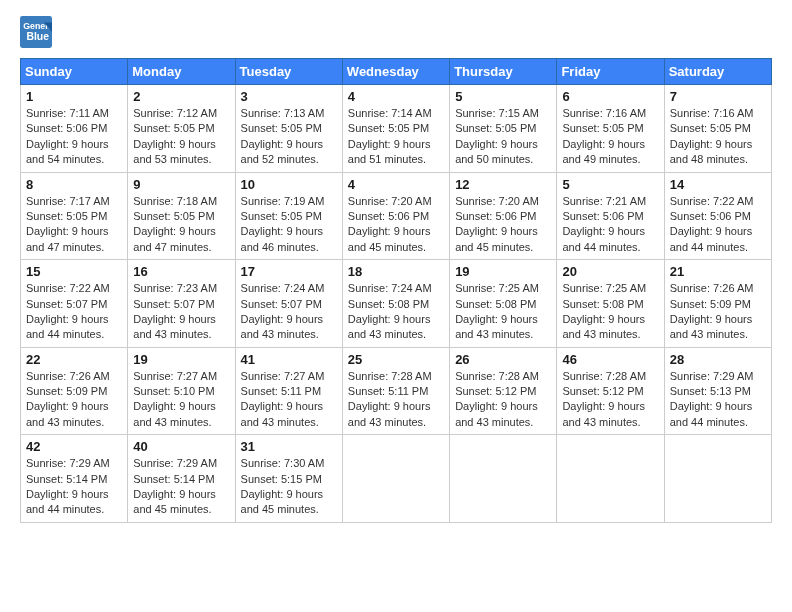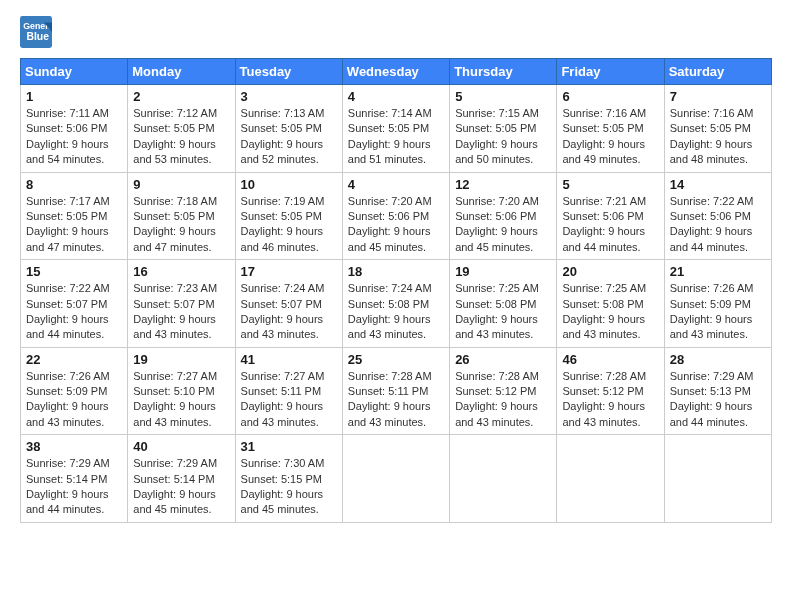--- a/index.html
+++ b/index.html
@@ -237,21 +237,21 @@
             <span class="day-number">46</span>
             <div class="day-info">Sunrise: 7:28 AM<br>Sunset: 5:12 PM<br>Daylight: 9 hours and 43 minutes.</div>
           </td>
           <td>
             <span class="day-number">28</span>
             <div class="day-info">Sunrise: 7:29 AM<br>Sunset: 5:13 PM<br>Daylight: 9 hours and 44 minutes.</div>
           </td>
         </tr>
         <tr>
           <td>
-            <span class="day-number">38</span>
+            <span class="day-number">42</span>
             <div class="day-info">Sunrise: 7:29 AM<br>Sunset: 5:14 PM<br>Daylight: 9 hours and 44 minutes.</div>
           </td>
           <td>
             <span class="day-number">40</span>
             <div class="day-info">Sunrise: 7:29 AM<br>Sunset: 5:14 PM<br>Daylight: 9 hours and 45 minutes.</div>
           </td>
           <td>
             <span class="day-number">31</span>
             <div class="day-info">Sunrise: 7:30 AM<br>Sunset: 5:15 PM<br>Daylight: 9 hours and 45 minutes.</div>
           </td>

